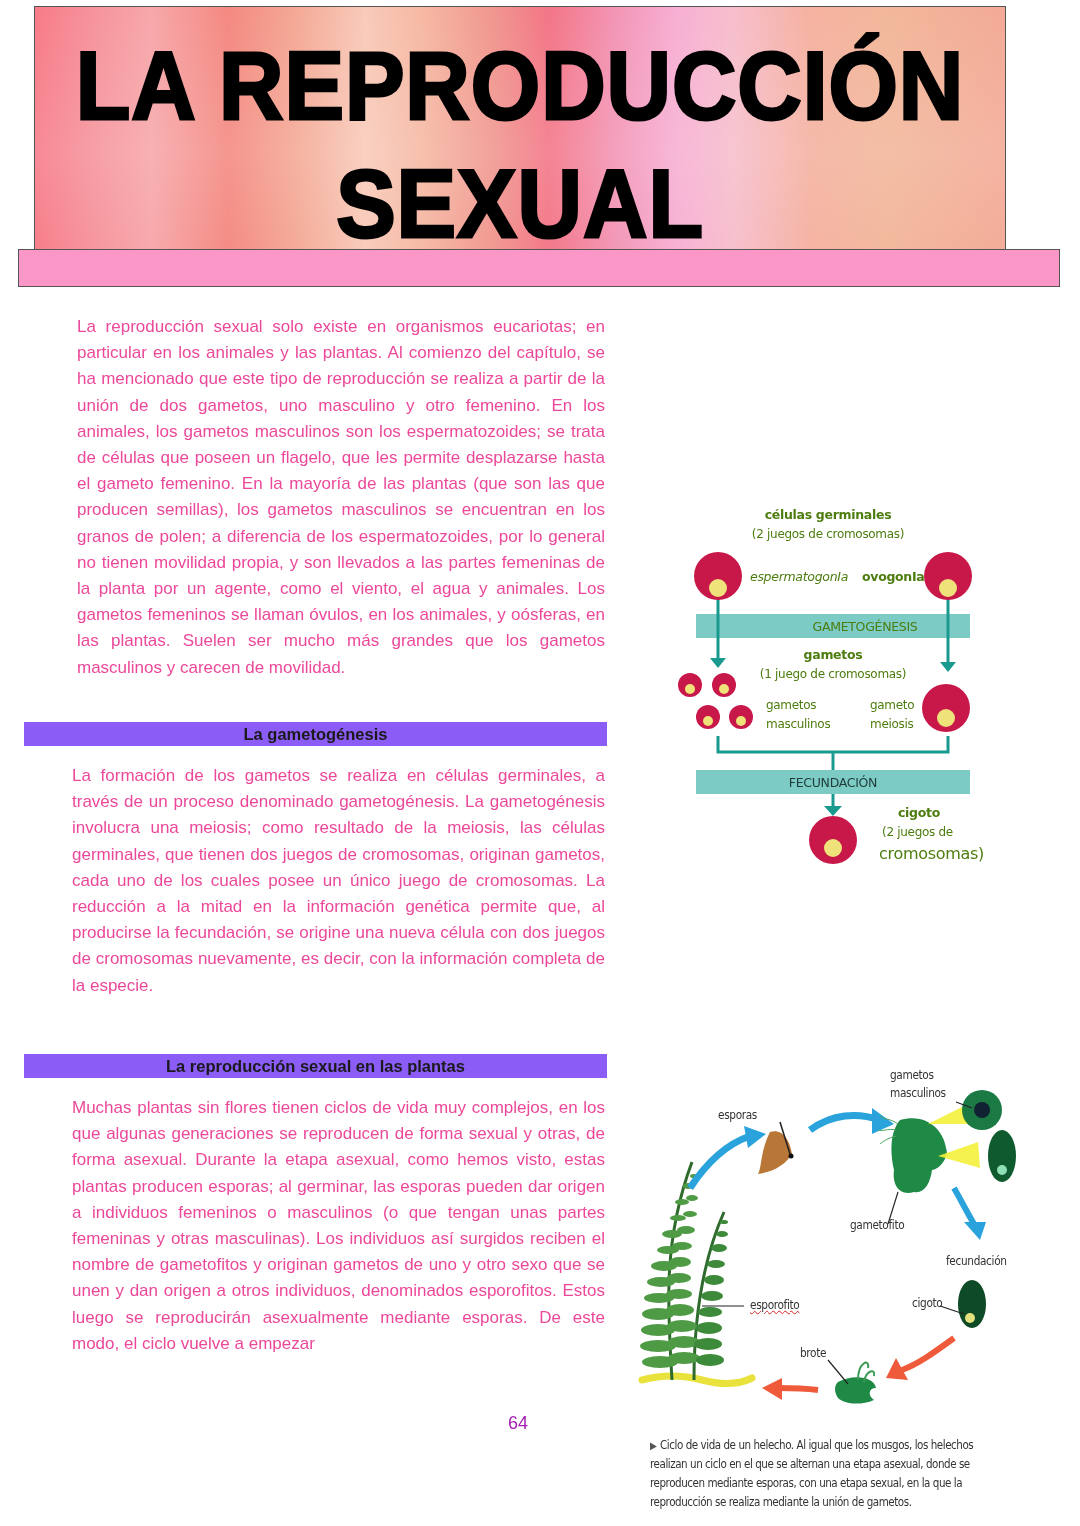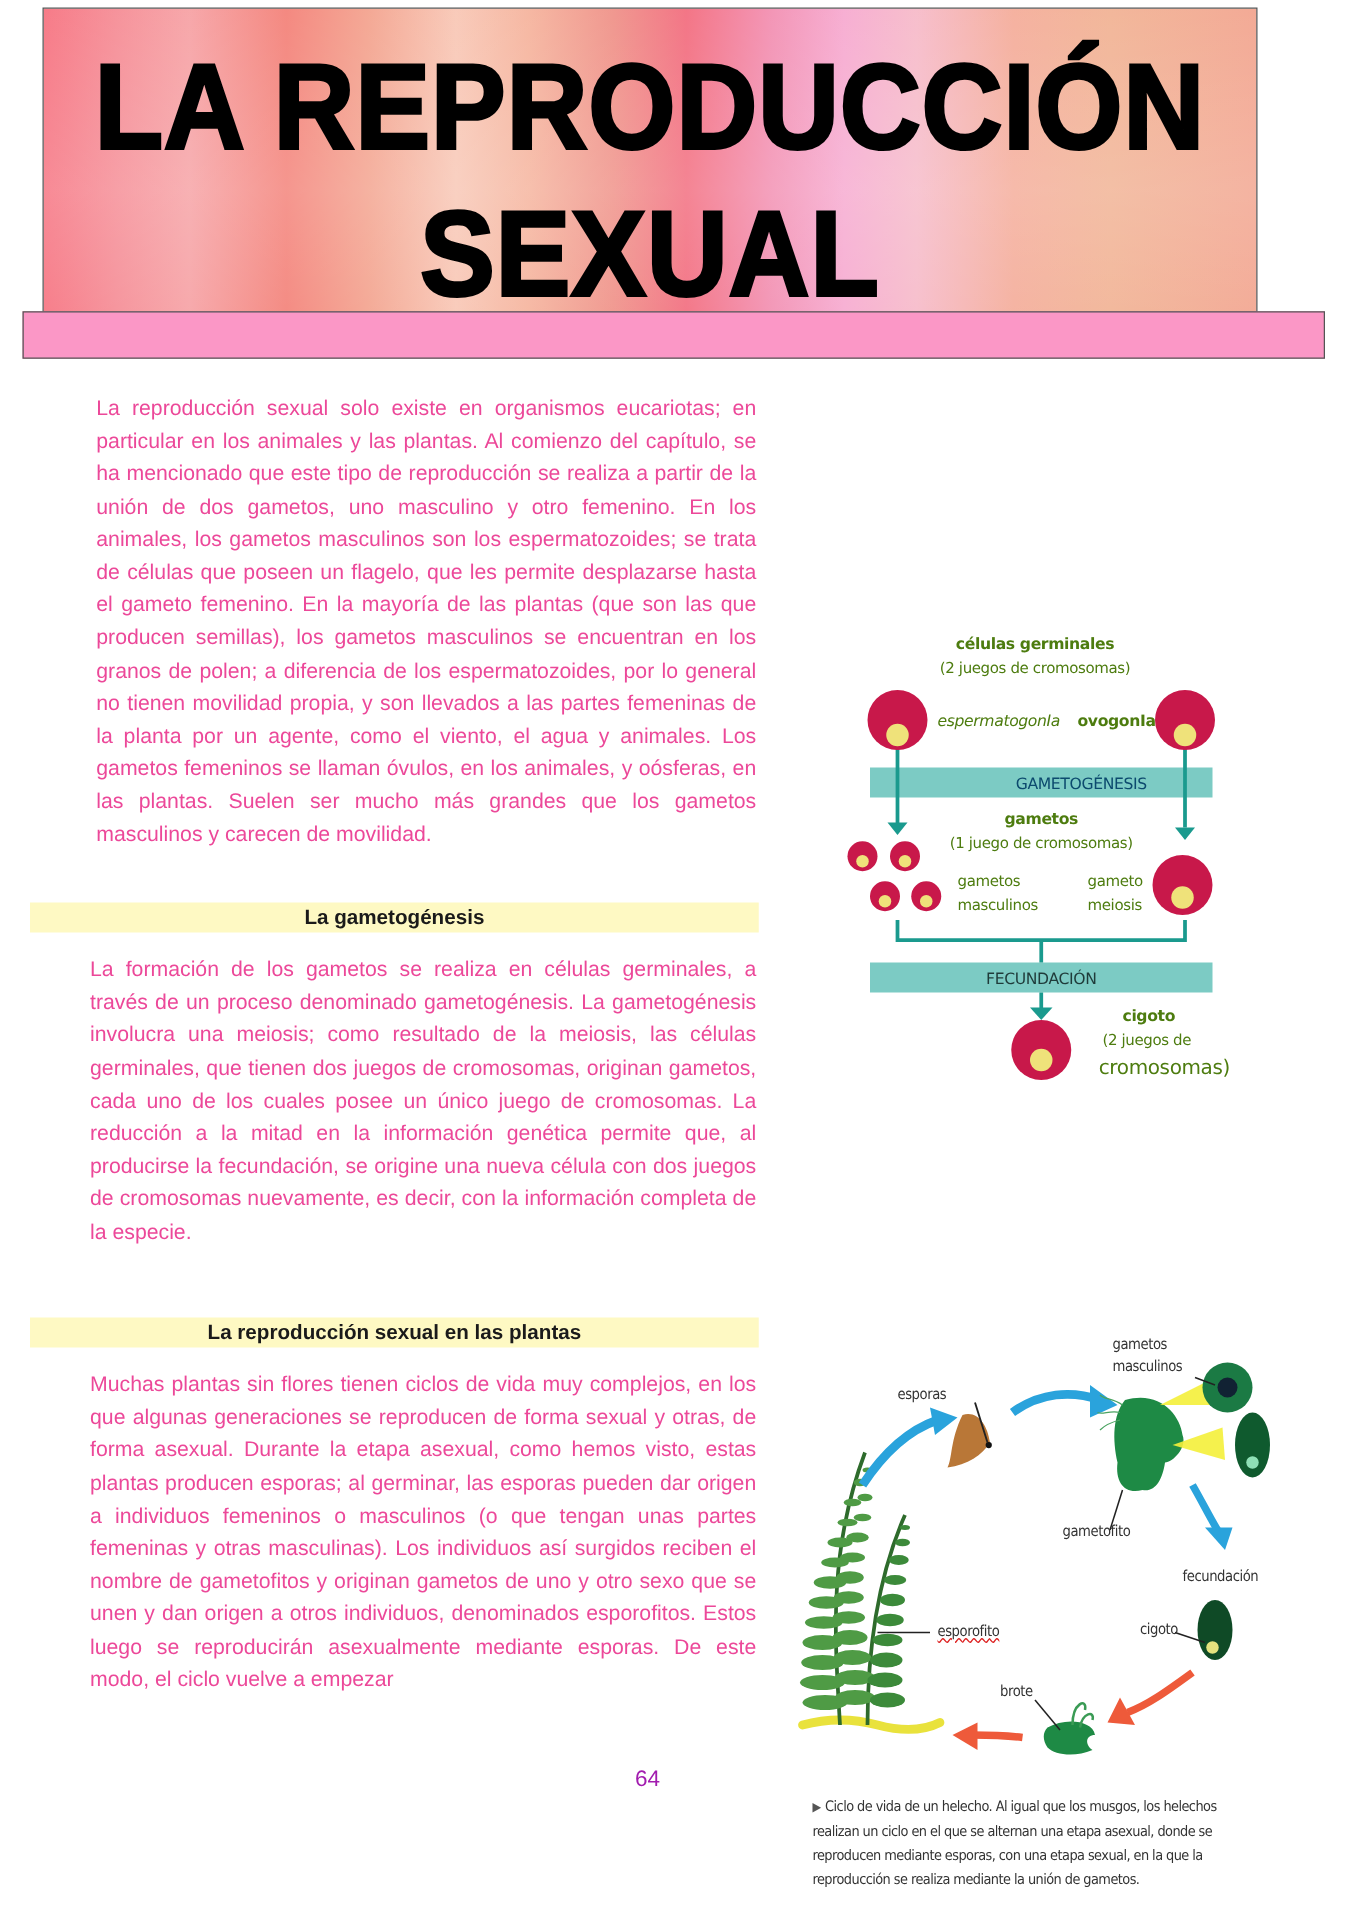--- a/index.html
+++ b/index.html
@@ -38,21 +38,21 @@
   .para {
     position: absolute; font-family: "Liberation Sans", sans-serif; font-size: 17px;
     line-height: 26.2px; text-align: justify; text-align-last: left; color: #ec4899;
   }
   .p1 { left: 77px; top: 314px; width: 528px; }
   .p2 { left: 72px; top: 763px; width: 533px; }
   .p3 { left: 72px; top: 1095px; width: 533px; }
 
   .section-bar {
     position: absolute; left: 24px; width: 583px; height: 24px;
-    background: #fef9c3; text-align: center;
+    background: #8b5cf6; text-align: center;
     font-family: "Liberation Sans", sans-serif; font-weight: bold; font-size: 16.5px; line-height: 24px; color: #1a1a1a;
   }
   .sb1 { top: 722px; }
   .sb2 { top: 1054px; }
 
   .page-number {
     position: absolute; left: 508px; top: 1413px; font-size: 18px; color: #a21caf;
   }
 
   
@@ -139,21 +139,21 @@
     <circle cx="278" cy="226" r="9" fill="#efe27a"></circle>
 
     <circle cx="165" cy="348" r="24" fill="#c8184a"></circle>
     <circle cx="165" cy="356" r="9" fill="#efe27a"></circle>
   </svg>
 
   <div class="d-label bold d-center" style="left:60px; top:15px; width:200px;">células germinales</div>
   <div class="d-label d-center" style="left:60px; top:35px; width:200px; font-size:12px;">(2 juegos de cromosomas)</div>
   <div class="d-label" style="left:82px; top:77px;font-style:italic;">espermatogonIa</div>
   <div class="d-label" style="left:194px; top:77px;font-weight:bold;">ovogonIa</div>
-  <div class="d-label d-center" style="left:28px; top:127px; width:326px; font-size:12.5px; color:#0c4a6e;padding-left:12px;">GAMETOGÉNESIS</div>
+  <div class="d-label d-center" style="left:28px; top:127px; width:326px; font-size:12.5px; color:#4d7c0f;padding-left:12px;">GAMETOGÉNESIS</div>
   <div class="d-label bold d-center" style="left:65px; top:155px; width:200px;">gametos</div>
   <div class="d-label d-center" style="left:65px; top:175px; width:200px; font-size:12px;">(1 juego de cromosomas)</div>
   <div class="d-label" style="left:98px; top:206px; font-size:12px;">gametos</div>
   <div class="d-label" style="left:98px; top:225px; font-size:12px;">masculinos</div>
   <div class="d-label" style="left:202px; top:206px; font-size:12px;">gameto</div>
   <div class="d-label" style="left:202px; top:225px; font-size:12px;">meiosis</div>
   <div class="d-label d-center" style="left:28px; top:283px; width:274px; color:#1f3b3a;">FECUNDACIÓN</div>
   <div class="d-label bold" style="left:230px; top:313px;">cigoto</div>
   <div class="d-label" style="left:214px; top:333px; font-size:12px;">(2 juegos de</div>
   <div class="d-label" style="left:211px; top:352px; font-size:16px;">cromosomas)</div>

